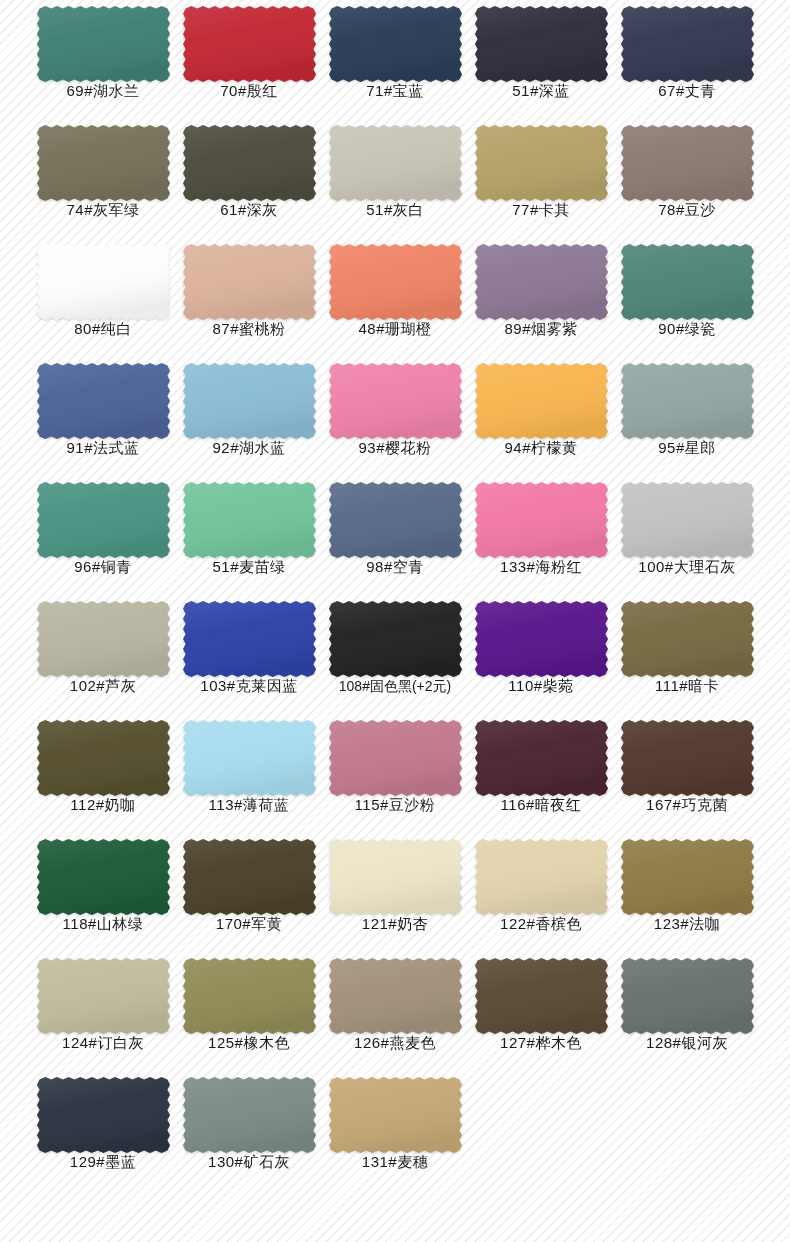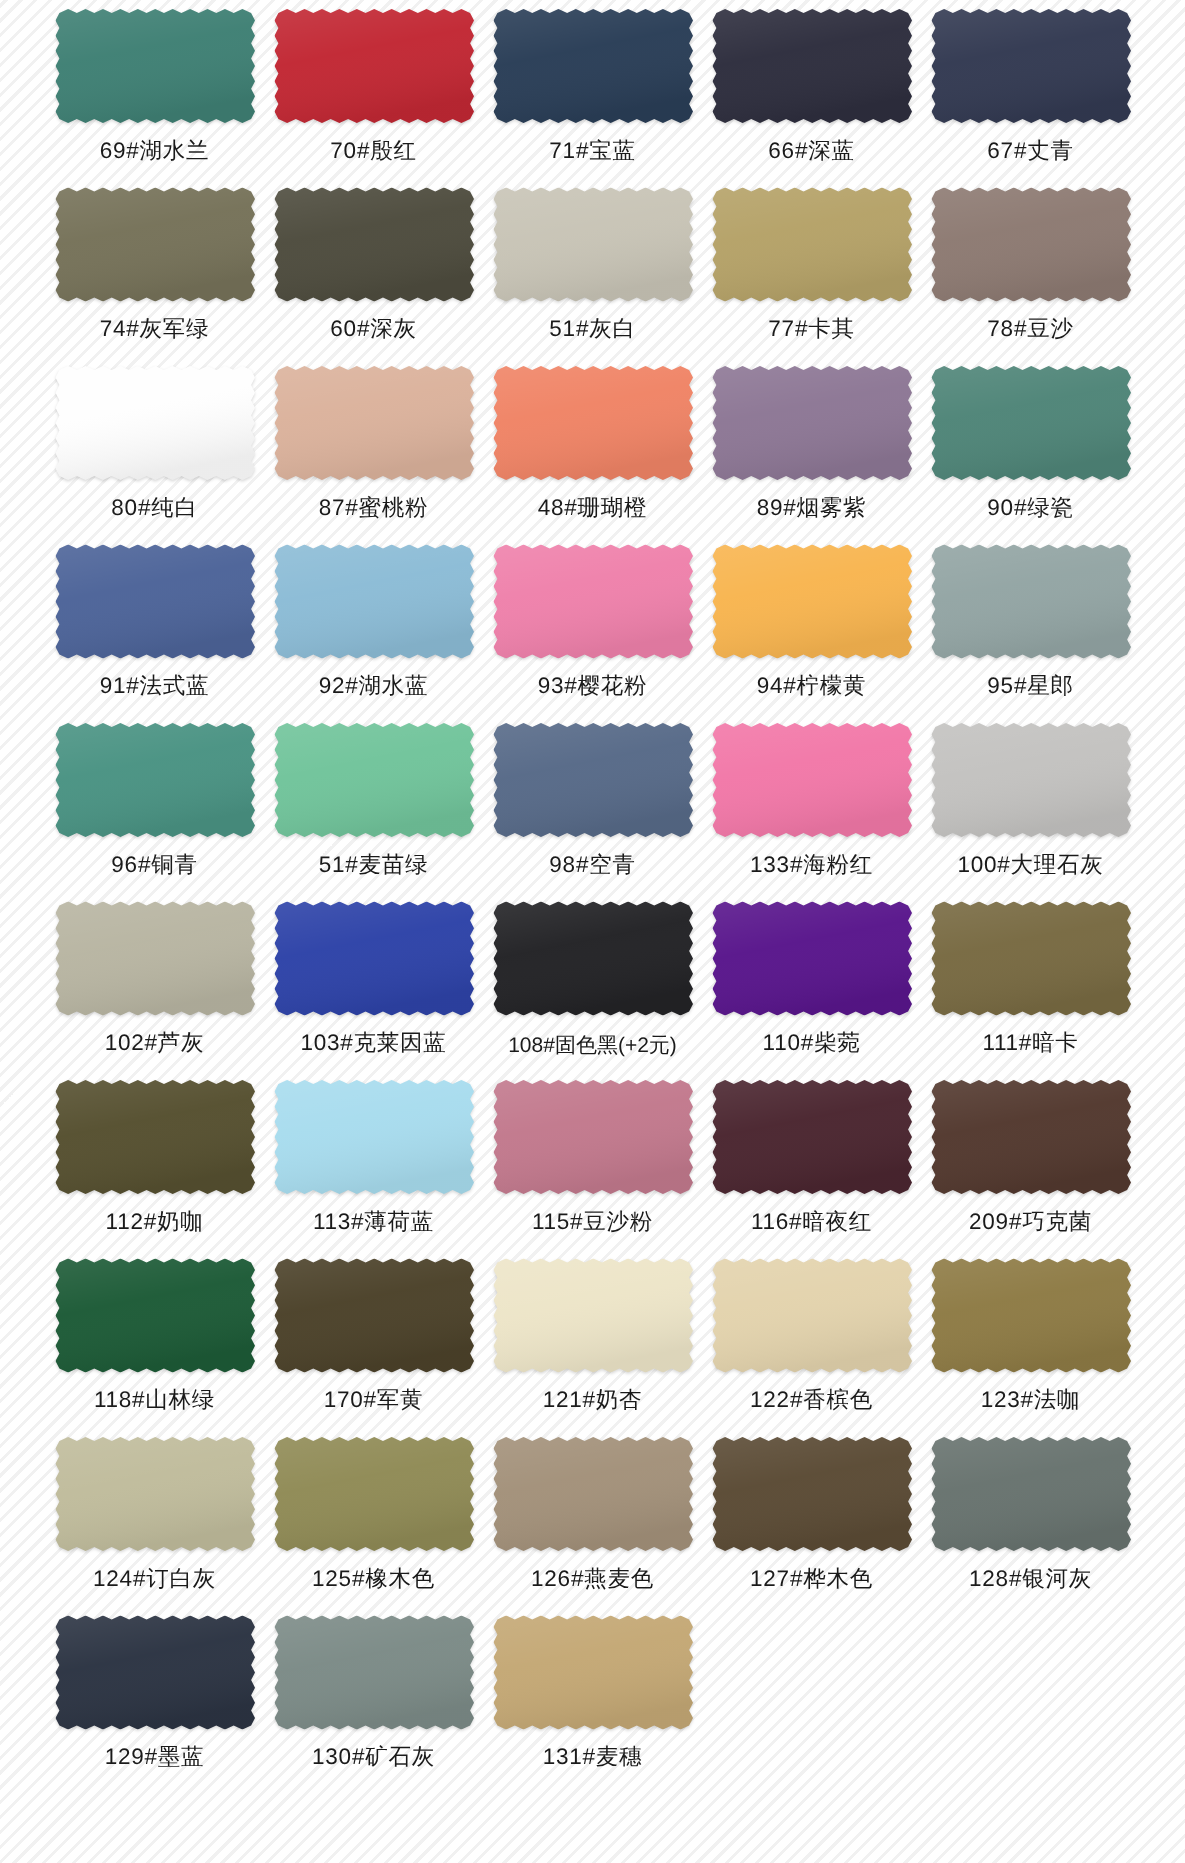--- a/index.html
+++ b/index.html
@@ -49,21 +49,20 @@
 
   
   .swatch-chip {
     width: 133px;
     height: 76px;
     display: block;
     filter: drop-shadow(0px 1px 1px rgba(0,0,0,0.16));
   }
 
   .swatch-label {
-    margin-top: 10px;
     font-size: 15px;
     line-height: 18px;
     color: #1a1a1a;
     letter-spacing: 0.5px;
     white-space: nowrap;
     text-align: center;
     font-family: "Liberation Sans", "DejaVu Sans", sans-serif;
   }
 
   .swatch-label.long {
@@ -135,21 +134,21 @@
             <linearGradient id="sh3" x1="0" y1="0" x2="0.35" y2="1">
               <stop offset="0%" stop-color="#ffffff" stop-opacity="0.10"></stop>
               <stop offset="45%" stop-color="#ffffff" stop-opacity="0.02"></stop>
               <stop offset="100%" stop-color="#000000" stop-opacity="0.07"></stop>
             </linearGradient>
           </defs>
           <path d="M 2.6 2.6 L 8.41 0.00 L 14.22 2.60 L 20.03 0.00 L 25.84 2.60 L 31.65 0.00 L 37.45 2.60 L 43.26 0.00 L 49.07 2.60 L 54.88 0.00 L 60.69 2.60 L 66.50 0.00 L 72.31 2.60 L 78.12 0.00 L 83.93 2.60 L 89.74 0.00 L 95.55 2.60 L 101.35 0.00 L 107.16 2.60 L 112.97 0.00 L 118.78 2.60 L 124.59 0.00 L 130.40 2.60 L 133.00 7.66 L 130.40 12.71 L 133.00 17.77 L 130.40 22.83 L 133.00 27.89 L 130.40 32.94 L 133.00 38.00 L 130.40 43.06 L 133.00 48.11 L 130.40 53.17 L 133.00 58.23 L 130.40 63.29 L 133.00 68.34 L 130.40 73.40 L 124.59 76.00 L 118.78 73.40 L 112.97 76.00 L 107.16 73.40 L 101.35 76.00 L 95.55 73.40 L 89.74 76.00 L 83.93 73.40 L 78.12 76.00 L 72.31 73.40 L 66.50 76.00 L 60.69 73.40 L 54.88 76.00 L 49.07 73.40 L 43.26 76.00 L 37.45 73.40 L 31.65 76.00 L 25.84 73.40 L 20.03 76.00 L 14.22 73.40 L 8.41 76.00 L 2.60 73.40 L 0.00 68.34 L 2.60 63.29 L 0.00 58.23 L 2.60 53.17 L 0.00 48.11 L 2.60 43.06 L 0.00 38.00 L 2.60 32.94 L 0.00 27.89 L 2.60 22.83 L 0.00 17.77 L 2.60 12.71 L 0.00 7.66 L 2.60 2.60 Z" fill="#2e2e3e"></path>
           <path d="M 2.6 2.6 L 8.41 0.00 L 14.22 2.60 L 20.03 0.00 L 25.84 2.60 L 31.65 0.00 L 37.45 2.60 L 43.26 0.00 L 49.07 2.60 L 54.88 0.00 L 60.69 2.60 L 66.50 0.00 L 72.31 2.60 L 78.12 0.00 L 83.93 2.60 L 89.74 0.00 L 95.55 2.60 L 101.35 0.00 L 107.16 2.60 L 112.97 0.00 L 118.78 2.60 L 124.59 0.00 L 130.40 2.60 L 133.00 7.66 L 130.40 12.71 L 133.00 17.77 L 130.40 22.83 L 133.00 27.89 L 130.40 32.94 L 133.00 38.00 L 130.40 43.06 L 133.00 48.11 L 130.40 53.17 L 133.00 58.23 L 130.40 63.29 L 133.00 68.34 L 130.40 73.40 L 124.59 76.00 L 118.78 73.40 L 112.97 76.00 L 107.16 73.40 L 101.35 76.00 L 95.55 73.40 L 89.74 76.00 L 83.93 73.40 L 78.12 76.00 L 72.31 73.40 L 66.50 76.00 L 60.69 73.40 L 54.88 76.00 L 49.07 73.40 L 43.26 76.00 L 37.45 73.40 L 31.65 76.00 L 25.84 73.40 L 20.03 76.00 L 14.22 73.40 L 8.41 76.00 L 2.60 73.40 L 0.00 68.34 L 2.60 63.29 L 0.00 58.23 L 2.60 53.17 L 0.00 48.11 L 2.60 43.06 L 0.00 38.00 L 2.60 32.94 L 0.00 27.89 L 2.60 22.83 L 0.00 17.77 L 2.60 12.71 L 0.00 7.66 L 2.60 2.60 Z" fill="url(#sh3)"></path>
         </svg>
       </div>
-      <div class="swatch-label">66#深蓝</div>
+      <div class="swatch-label">51#深蓝</div>
     </div>
     <div class="swatch-cell">
       <div class="swatch-chip-wrap">
         <svg class="swatch-chip" viewBox="0 0 133 76" xmlns="http://www.w3.org/2000/svg">
           <defs>
             <linearGradient id="sh4" x1="0" y1="0" x2="0.35" y2="1">
               <stop offset="0%" stop-color="#ffffff" stop-opacity="0.10"></stop>
               <stop offset="45%" stop-color="#ffffff" stop-opacity="0.02"></stop>
               <stop offset="100%" stop-color="#000000" stop-opacity="0.07"></stop>
             </linearGradient>
@@ -183,21 +182,21 @@
             <linearGradient id="sh6" x1="0" y1="0" x2="0.35" y2="1">
               <stop offset="0%" stop-color="#ffffff" stop-opacity="0.10"></stop>
               <stop offset="45%" stop-color="#ffffff" stop-opacity="0.02"></stop>
               <stop offset="100%" stop-color="#000000" stop-opacity="0.07"></stop>
             </linearGradient>
           </defs>
           <path d="M 2.6 2.6 L 8.41 0.00 L 14.22 2.60 L 20.03 0.00 L 25.84 2.60 L 31.65 0.00 L 37.45 2.60 L 43.26 0.00 L 49.07 2.60 L 54.88 0.00 L 60.69 2.60 L 66.50 0.00 L 72.31 2.60 L 78.12 0.00 L 83.93 2.60 L 89.74 0.00 L 95.55 2.60 L 101.35 0.00 L 107.16 2.60 L 112.97 0.00 L 118.78 2.60 L 124.59 0.00 L 130.40 2.60 L 133.00 7.66 L 130.40 12.71 L 133.00 17.77 L 130.40 22.83 L 133.00 27.89 L 130.40 32.94 L 133.00 38.00 L 130.40 43.06 L 133.00 48.11 L 130.40 53.17 L 133.00 58.23 L 130.40 63.29 L 133.00 68.34 L 130.40 73.40 L 124.59 76.00 L 118.78 73.40 L 112.97 76.00 L 107.16 73.40 L 101.35 76.00 L 95.55 73.40 L 89.74 76.00 L 83.93 73.40 L 78.12 76.00 L 72.31 73.40 L 66.50 76.00 L 60.69 73.40 L 54.88 76.00 L 49.07 73.40 L 43.26 76.00 L 37.45 73.40 L 31.65 76.00 L 25.84 73.40 L 20.03 76.00 L 14.22 73.40 L 8.41 76.00 L 2.60 73.40 L 0.00 68.34 L 2.60 63.29 L 0.00 58.23 L 2.60 53.17 L 0.00 48.11 L 2.60 43.06 L 0.00 38.00 L 2.60 32.94 L 0.00 27.89 L 2.60 22.83 L 0.00 17.77 L 2.60 12.71 L 0.00 7.66 L 2.60 2.60 Z" fill="#4e4c3e"></path>
           <path d="M 2.6 2.6 L 8.41 0.00 L 14.22 2.60 L 20.03 0.00 L 25.84 2.60 L 31.65 0.00 L 37.45 2.60 L 43.26 0.00 L 49.07 2.60 L 54.88 0.00 L 60.69 2.60 L 66.50 0.00 L 72.31 2.60 L 78.12 0.00 L 83.93 2.60 L 89.74 0.00 L 95.55 2.60 L 101.35 0.00 L 107.16 2.60 L 112.97 0.00 L 118.78 2.60 L 124.59 0.00 L 130.40 2.60 L 133.00 7.66 L 130.40 12.71 L 133.00 17.77 L 130.40 22.83 L 133.00 27.89 L 130.40 32.94 L 133.00 38.00 L 130.40 43.06 L 133.00 48.11 L 130.40 53.17 L 133.00 58.23 L 130.40 63.29 L 133.00 68.34 L 130.40 73.40 L 124.59 76.00 L 118.78 73.40 L 112.97 76.00 L 107.16 73.40 L 101.35 76.00 L 95.55 73.40 L 89.74 76.00 L 83.93 73.40 L 78.12 76.00 L 72.31 73.40 L 66.50 76.00 L 60.69 73.40 L 54.88 76.00 L 49.07 73.40 L 43.26 76.00 L 37.45 73.40 L 31.65 76.00 L 25.84 73.40 L 20.03 76.00 L 14.22 73.40 L 8.41 76.00 L 2.60 73.40 L 0.00 68.34 L 2.60 63.29 L 0.00 58.23 L 2.60 53.17 L 0.00 48.11 L 2.60 43.06 L 0.00 38.00 L 2.60 32.94 L 0.00 27.89 L 2.60 22.83 L 0.00 17.77 L 2.60 12.71 L 0.00 7.66 L 2.60 2.60 Z" fill="url(#sh6)"></path>
         </svg>
       </div>
-      <div class="swatch-label">60#深灰</div>
+      <div class="swatch-label">61#深灰</div>
     </div>
     <div class="swatch-cell">
       <div class="swatch-chip-wrap">
         <svg class="swatch-chip" viewBox="0 0 133 76" xmlns="http://www.w3.org/2000/svg">
           <defs>
             <linearGradient id="sh7" x1="0" y1="0" x2="0.35" y2="1">
               <stop offset="0%" stop-color="#ffffff" stop-opacity="0.10"></stop>
               <stop offset="45%" stop-color="#ffffff" stop-opacity="0.02"></stop>
               <stop offset="100%" stop-color="#000000" stop-opacity="0.07"></stop>
             </linearGradient>
@@ -631,21 +630,21 @@
             <linearGradient id="sh34" x1="0" y1="0" x2="0.35" y2="1">
               <stop offset="0%" stop-color="#ffffff" stop-opacity="0.10"></stop>
               <stop offset="45%" stop-color="#ffffff" stop-opacity="0.02"></stop>
               <stop offset="100%" stop-color="#000000" stop-opacity="0.07"></stop>
             </linearGradient>
           </defs>
           <path d="M 2.6 2.6 L 8.41 0.00 L 14.22 2.60 L 20.03 0.00 L 25.84 2.60 L 31.65 0.00 L 37.45 2.60 L 43.26 0.00 L 49.07 2.60 L 54.88 0.00 L 60.69 2.60 L 66.50 0.00 L 72.31 2.60 L 78.12 0.00 L 83.93 2.60 L 89.74 0.00 L 95.55 2.60 L 101.35 0.00 L 107.16 2.60 L 112.97 0.00 L 118.78 2.60 L 124.59 0.00 L 130.40 2.60 L 133.00 7.66 L 130.40 12.71 L 133.00 17.77 L 130.40 22.83 L 133.00 27.89 L 130.40 32.94 L 133.00 38.00 L 130.40 43.06 L 133.00 48.11 L 130.40 53.17 L 133.00 58.23 L 130.40 63.29 L 133.00 68.34 L 130.40 73.40 L 124.59 76.00 L 118.78 73.40 L 112.97 76.00 L 107.16 73.40 L 101.35 76.00 L 95.55 73.40 L 89.74 76.00 L 83.93 73.40 L 78.12 76.00 L 72.31 73.40 L 66.50 76.00 L 60.69 73.40 L 54.88 76.00 L 49.07 73.40 L 43.26 76.00 L 37.45 73.40 L 31.65 76.00 L 25.84 73.40 L 20.03 76.00 L 14.22 73.40 L 8.41 76.00 L 2.60 73.40 L 0.00 68.34 L 2.60 63.29 L 0.00 58.23 L 2.60 53.17 L 0.00 48.11 L 2.60 43.06 L 0.00 38.00 L 2.60 32.94 L 0.00 27.89 L 2.60 22.83 L 0.00 17.77 L 2.60 12.71 L 0.00 7.66 L 2.60 2.60 Z" fill="#53392f"></path>
           <path d="M 2.6 2.6 L 8.41 0.00 L 14.22 2.60 L 20.03 0.00 L 25.84 2.60 L 31.65 0.00 L 37.45 2.60 L 43.26 0.00 L 49.07 2.60 L 54.88 0.00 L 60.69 2.60 L 66.50 0.00 L 72.31 2.60 L 78.12 0.00 L 83.93 2.60 L 89.74 0.00 L 95.55 2.60 L 101.35 0.00 L 107.16 2.60 L 112.97 0.00 L 118.78 2.60 L 124.59 0.00 L 130.40 2.60 L 133.00 7.66 L 130.40 12.71 L 133.00 17.77 L 130.40 22.83 L 133.00 27.89 L 130.40 32.94 L 133.00 38.00 L 130.40 43.06 L 133.00 48.11 L 130.40 53.17 L 133.00 58.23 L 130.40 63.29 L 133.00 68.34 L 130.40 73.40 L 124.59 76.00 L 118.78 73.40 L 112.97 76.00 L 107.16 73.40 L 101.35 76.00 L 95.55 73.40 L 89.74 76.00 L 83.93 73.40 L 78.12 76.00 L 72.31 73.40 L 66.50 76.00 L 60.69 73.40 L 54.88 76.00 L 49.07 73.40 L 43.26 76.00 L 37.45 73.40 L 31.65 76.00 L 25.84 73.40 L 20.03 76.00 L 14.22 73.40 L 8.41 76.00 L 2.60 73.40 L 0.00 68.34 L 2.60 63.29 L 0.00 58.23 L 2.60 53.17 L 0.00 48.11 L 2.60 43.06 L 0.00 38.00 L 2.60 32.94 L 0.00 27.89 L 2.60 22.83 L 0.00 17.77 L 2.60 12.71 L 0.00 7.66 L 2.60 2.60 Z" fill="url(#sh34)"></path>
         </svg>
       </div>
-      <div class="swatch-label">209#巧克菌</div>
+      <div class="swatch-label">167#巧克菌</div>
     </div>
     <div class="swatch-cell">
       <div class="swatch-chip-wrap">
         <svg class="swatch-chip" viewBox="0 0 133 76" xmlns="http://www.w3.org/2000/svg">
           <defs>
             <linearGradient id="sh35" x1="0" y1="0" x2="0.35" y2="1">
               <stop offset="0%" stop-color="#ffffff" stop-opacity="0.10"></stop>
               <stop offset="45%" stop-color="#ffffff" stop-opacity="0.02"></stop>
               <stop offset="100%" stop-color="#000000" stop-opacity="0.07"></stop>
             </linearGradient>

